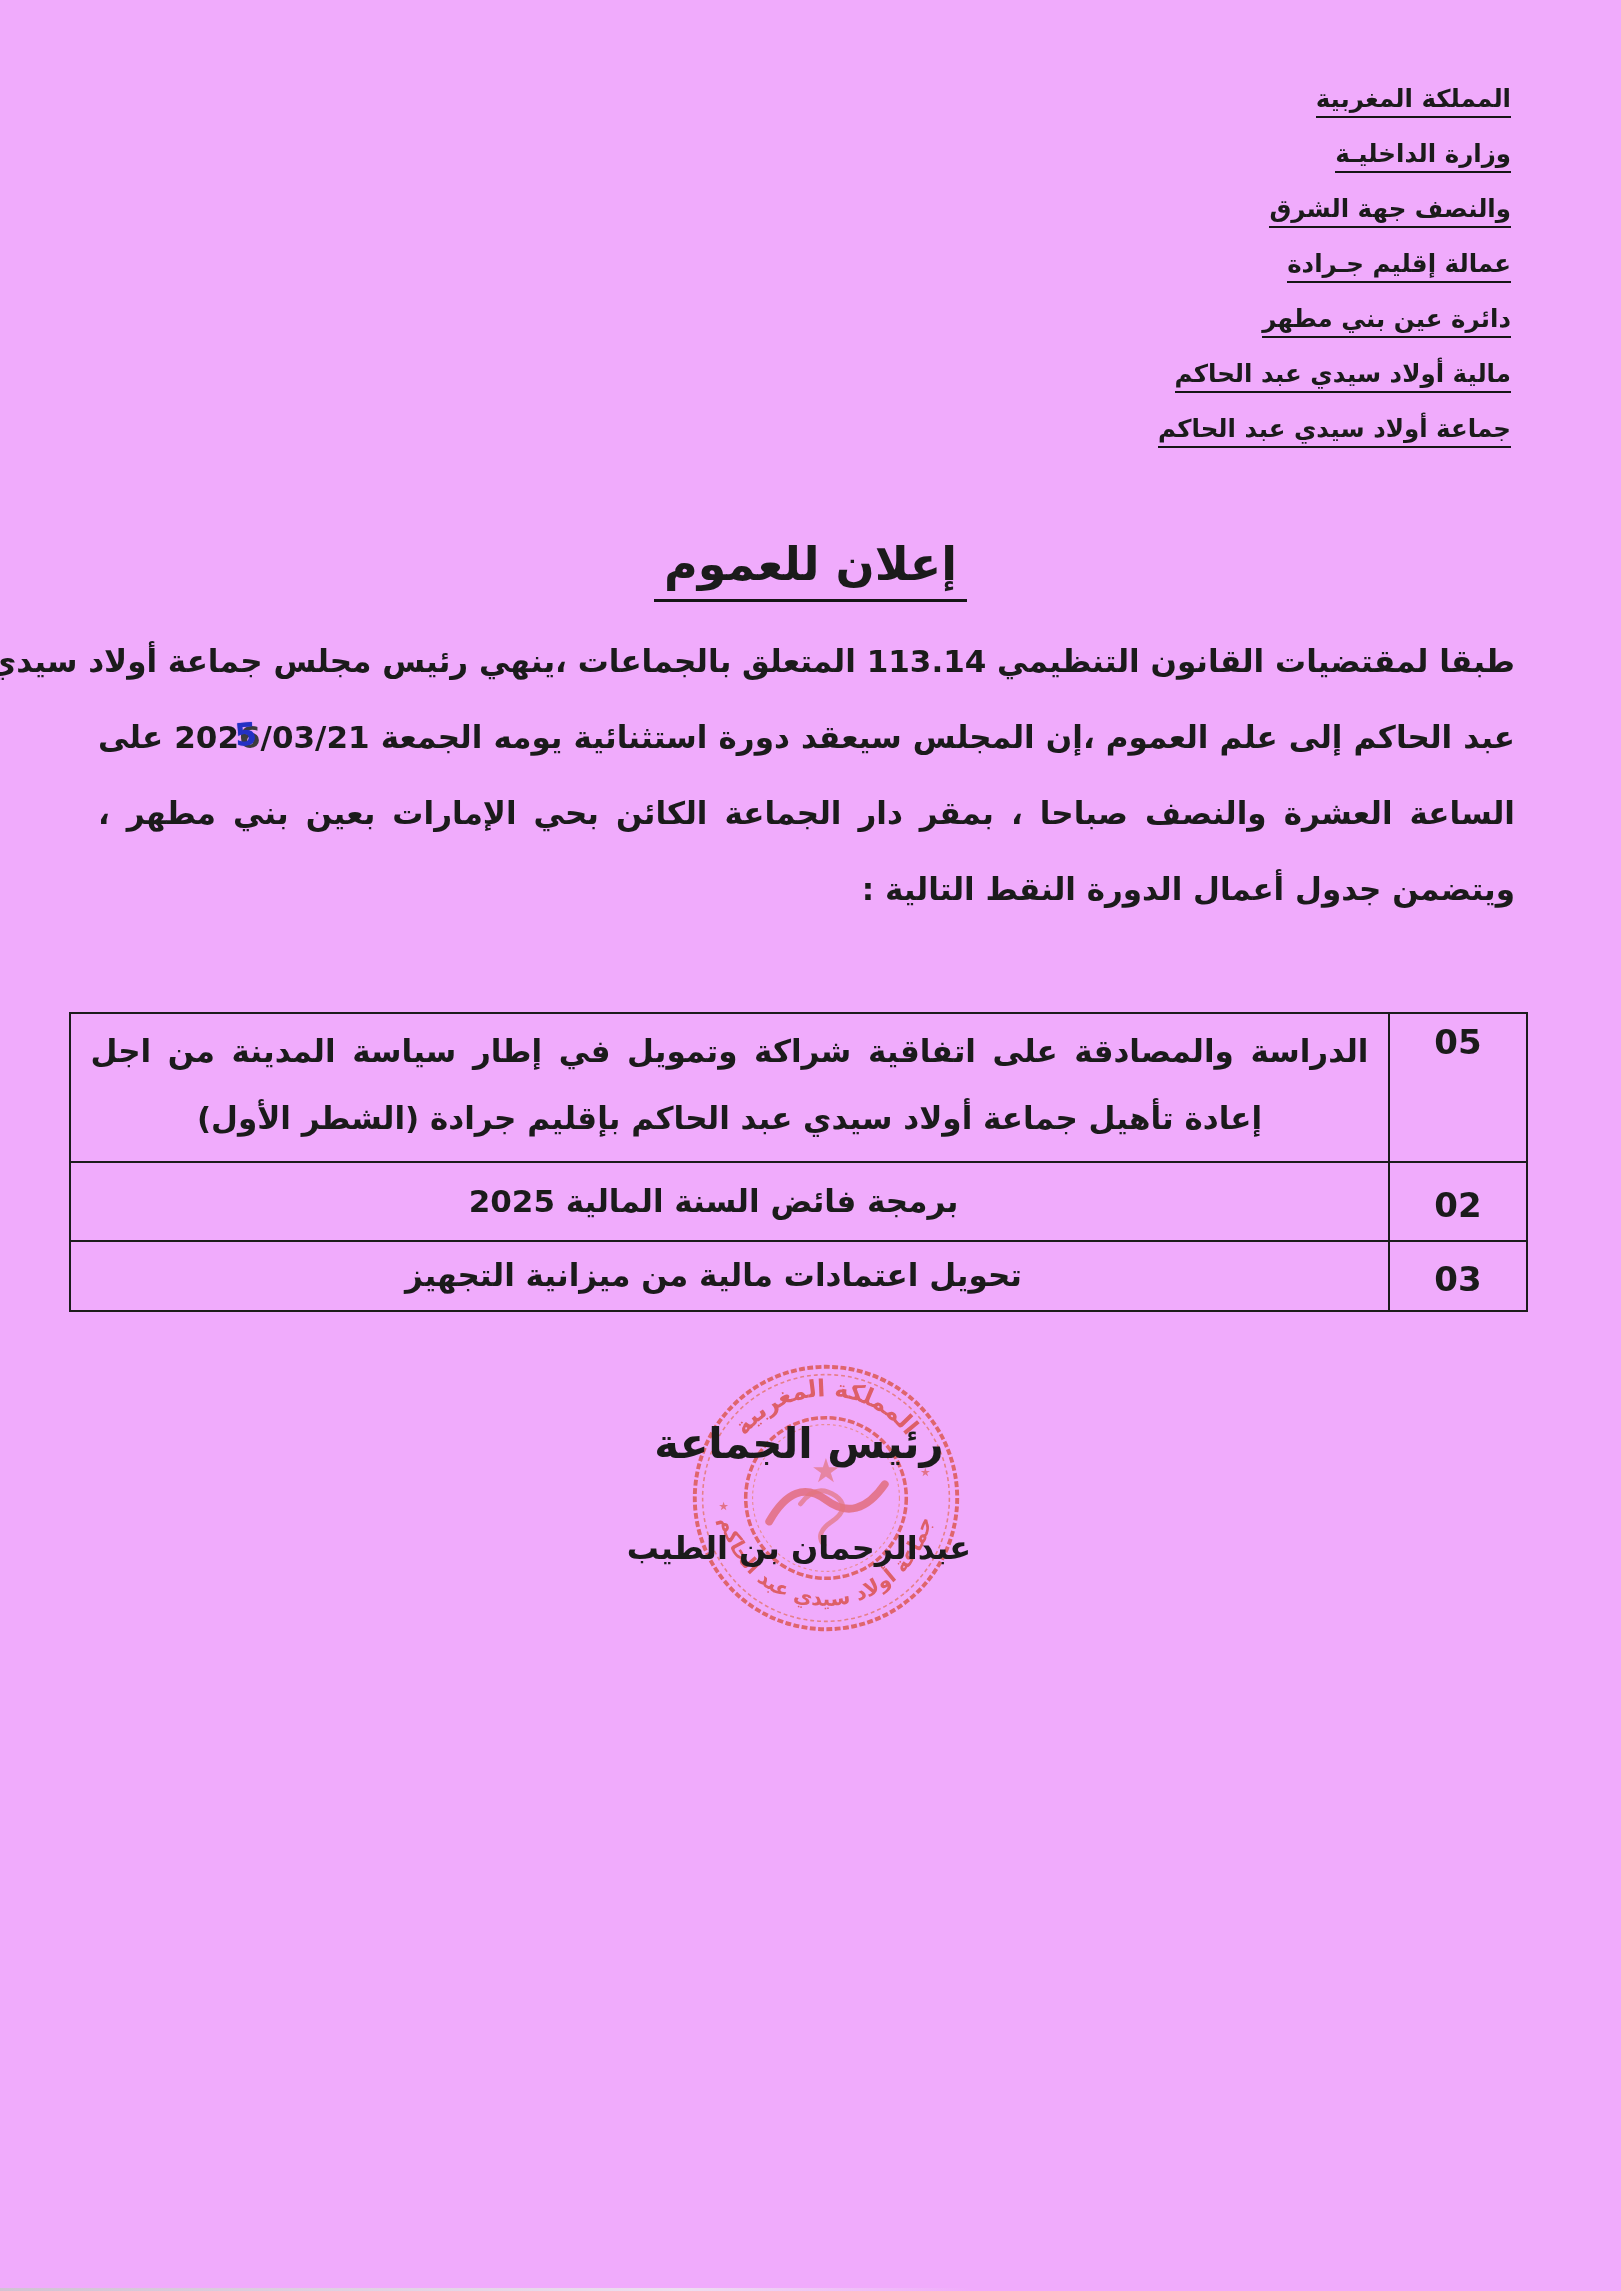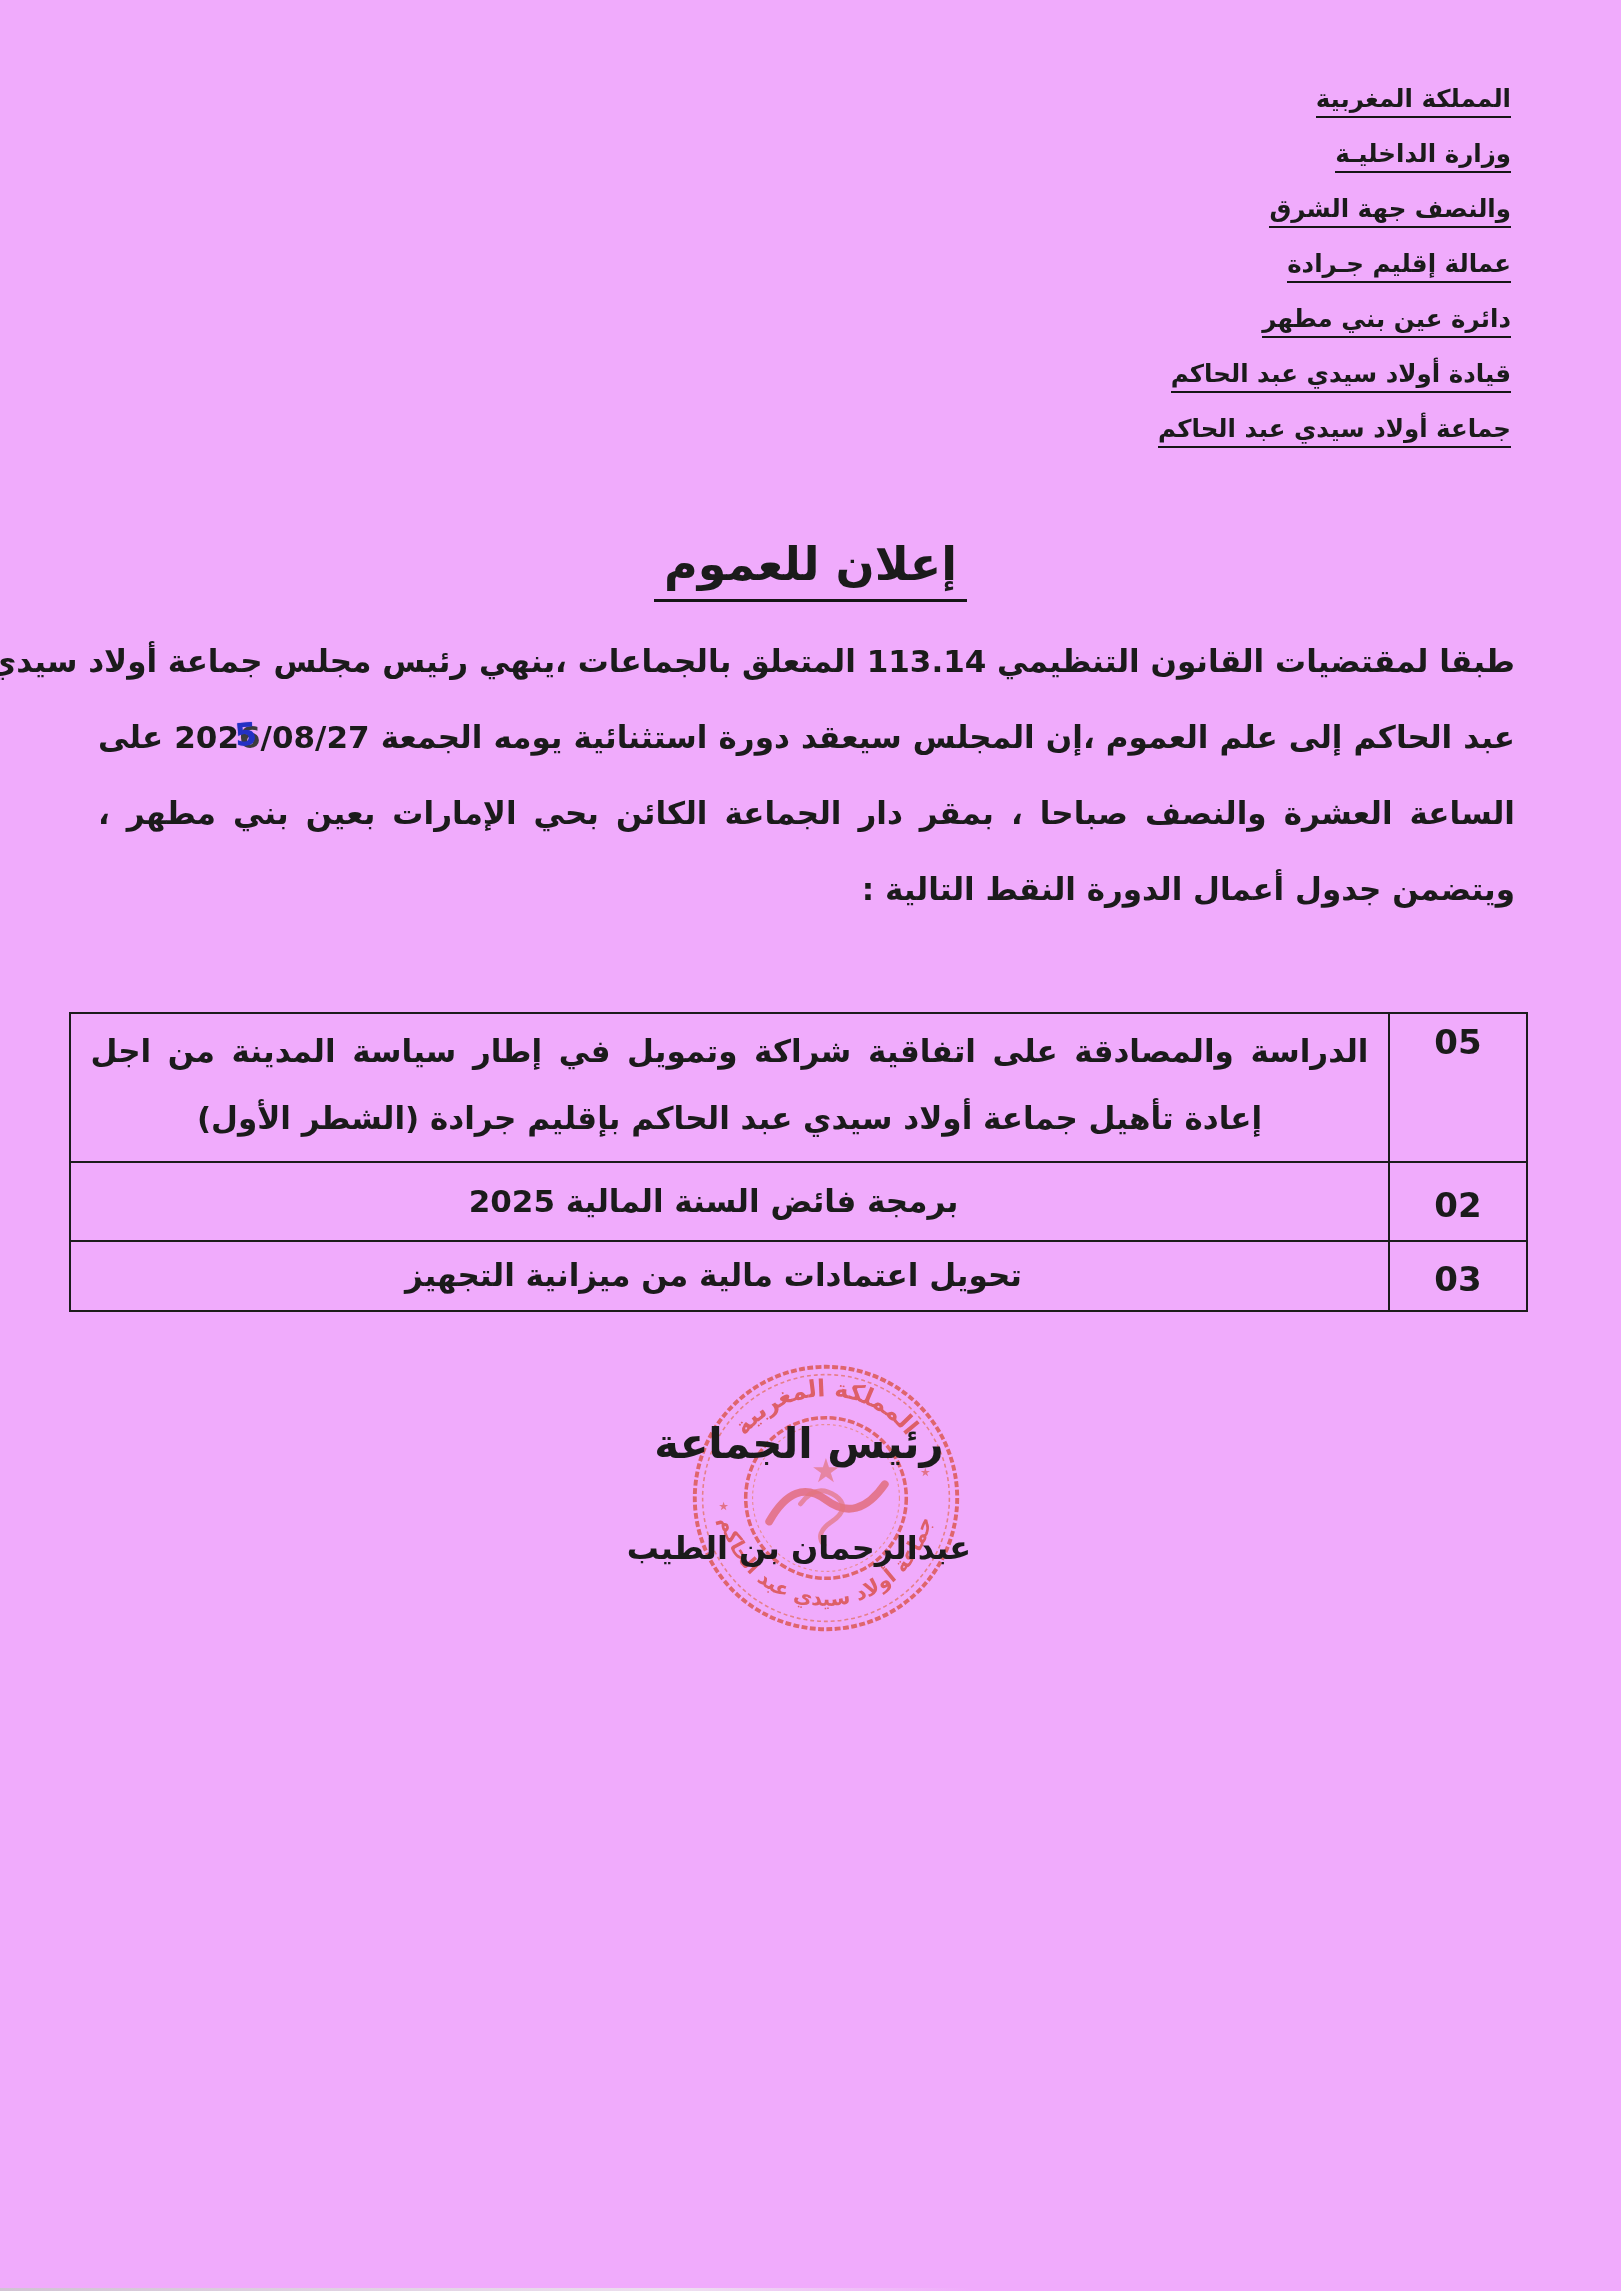--- a/index.html
+++ b/index.html
@@ -86,31 +86,31 @@
 <body>
 
 <div class="page">
 
   <div class="gov-header">
     <div class="hline"><span>المملكة المغربية</span></div>
     <div class="hline"><span>وزارة الداخليـة</span></div>
     <div class="hline"><span>والنصف جهة الشرق</span></div>
     <div class="hline"><span>عمالة إقليم جـرادة</span></div>
     <div class="hline"><span>دائرة عين بني مطهر</span></div>
-    <div class="hline"><span>قيادة أولاد سيدي عبد الحاكم</span></div>
+    <div class="hline"><span>مالية أولاد سيدي عبد الحاكم</span></div>
     <div class="hline"><span>جماعة أولاد سيدي عبد الحاكم</span></div>
   </div>
 
   <div class="doc-title">
     <span>إعلان للعموم</span>
   </div>
 
   <div class="para">
     <div class="pline">طبقا لمقتضيات  القانون التنظيمي 113.14 المتعلق بالجماعات  ،ينهي رئيس مجلس جماعة أولاد سيدي</div>
-    <div class="pline"><span>عبد الحاكم إلى علم العموم ،إن المجلس سيعقد دورة استثنائية  يومه الجمعة  </span><span class="date-wrap"><span>202</span><span class="digit-fix"><span class="printed">6</span><span class="handwritten">5</span></span><span>/08/27</span></span><span>  على</span></div>
+    <div class="pline"><span>عبد الحاكم إلى علم العموم ،إن المجلس سيعقد دورة استثنائية  يومه الجمعة  </span><span class="date-wrap"><span>202</span><span class="digit-fix"><span class="printed">6</span><span class="handwritten">5</span></span><span>/03/21</span></span><span>  على</span></div>
     <div class="pline">الساعة العشرة والنصف صباحا  ،  بمقر دار الجماعة الكائن بحي الإمارات بعين بني مطهر ،</div>
     <div class="pline lastline">ويتضمن جدول أعمال الدورة النقط التالية :</div>
   </div>
 
   <div class="agenda">
     <div class="trow trow1">
       <div class="ttext">الدراسة والمصادقة على اتفاقية شراكة وتمويل في إطار سياسة المدينة من اجل إعادة تأهيل جماعة أولاد سيدي عبد الحاكم بإقليم جرادة (الشطر الأول)</div>
       <div class="tnum">05</div>
     </div>
     <div class="trow trow2">

